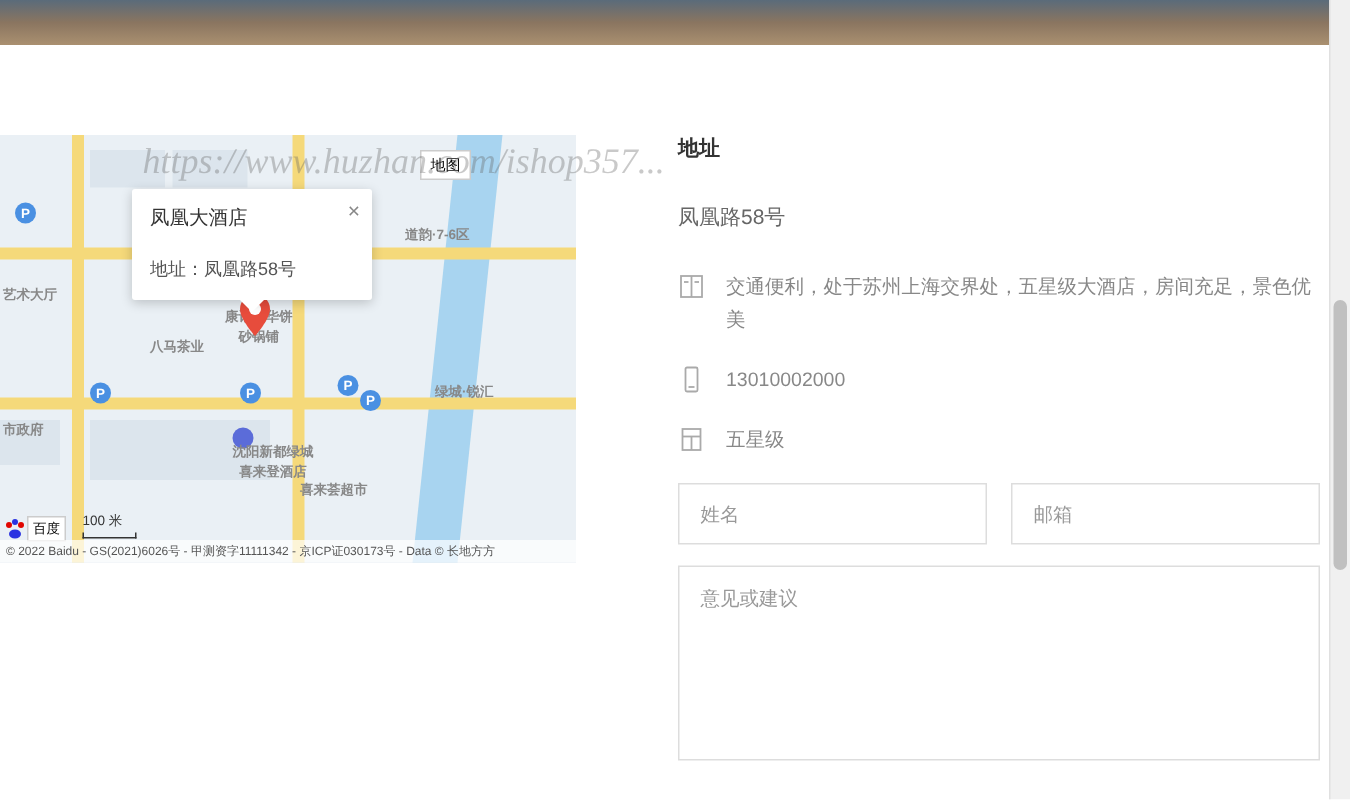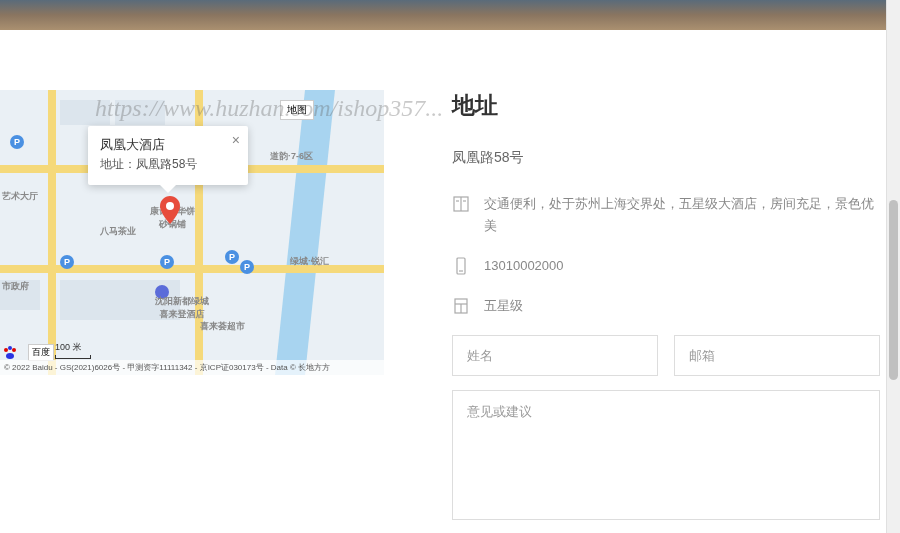--- a/index.html
+++ b/index.html
@@ -21,37 +21,37 @@
     
     .map-label { position: absolute; font-size: 9px; color: #888; font-weight: bold; }
     .poi-p { position: absolute; width: 14px; height: 14px; border-radius: 50%; background: #4a90e2; color: #fff; font-size: 9px; text-align: center; line-height: 14px; font-weight: bold; }
     .poi-hotel { position: absolute; width: 14px; height: 14px; border-radius: 50%; background: #5b6cd9; }
     
     .marker { position: absolute; width: 20px; height: 28px; }
     .marker svg { width: 100%; height: 100%; }
     
     .info-window { position: absolute; background: #fff; padding: 10px 30px 12px 12px; box-shadow: 0 2px 8px rgba(0,0,0,0.2); border-radius: 2px; z-index: 10; min-width: 160px; }
     .info-window::after { content: ''; position: absolute; bottom: -8px; left: 50%; transform: translateX(-50%); border: 8px solid transparent; border-top-color: #fff; border-bottom: none; }
-    .info-title { font-size: 13px; color: #333; margin-bottom: 2px; }
+    .info-title { font-size: 13px; color: #333; margin-bottom: 17px; }
     .info-addr { font-size: 12px; color: #555; }
     .info-close { position: absolute; top: 6px; right: 8px; font-size: 14px; color: #888; cursor: pointer; }
     
     .map-controls { position: absolute; top: 10px; left: 280px; display: flex; gap: 1px; z-index: 5; }
     .map-ctrl-btn { background: #fff; border: 1px solid #ccc; font-size: 10px; padding: 2px 6px; cursor: pointer; }
     
     .map-footer { position: absolute; bottom: 0; left: 0; right: 0; }
-    .baidu-logo { position: absolute; bottom: 14px; left: 2px; display: flex; align-items: center; gap: 10px; }
+    .baidu-logo { position: absolute; bottom: 14px; left: 2px; display: flex; align-items: center; gap: 0; }
     .baidu-paw { width: 16px; height: 16px; }
     .baidu-text { background: #fff; font-size: 9px; padding: 1px 3px; border: 1px solid #ccc; }
     .scale { position: absolute; bottom: 16px; left: 55px; font-size: 9px; color: #333; }
     .scale-bar { border: 1px solid #333; border-top: none; width: 36px; height: 4px; margin-top: 1px; }
     .copyright { position: absolute; bottom: 0; left: 0; right: 0; background: rgba(255,255,255,0.7); font-size: 8px; color: #555; padding: 2px 4px; white-space: nowrap; }
     
     .details-section { flex: 1; padding: 0 20px 0 30px; }
-    .section-title { font-size: 23px; color: #333; margin-bottom: 28px; }
+    .section-title { font-size: 14px; color: #333; margin-bottom: 28px; }
     .address-line { font-size: 14px; color: #666; margin-bottom: 26px; }
     
     .info-row { display: flex; align-items: flex-start; gap: 14px; margin-bottom: 18px; }
     .info-icon { width: 18px; height: 18px; flex-shrink: 0; margin-top: 2px; }
     .info-text { font-size: 13px; color: #888; line-height: 1.7; }
     
     .form-row { display: flex; gap: 16px; margin-top: 8px; margin-bottom: 14px; }
     .text-input { flex: 1; border: 1px solid #ddd; padding: 12px 14px; font-size: 13px; color: #333; outline: none; }
     .text-input::placeholder { color: #999; }
     .textarea { width: 100%; border: 1px solid #ddd; padding: 12px 14px; font-size: 13px; color: #333; outline: none; min-height: 130px; resize: none; font-family: inherit; }

